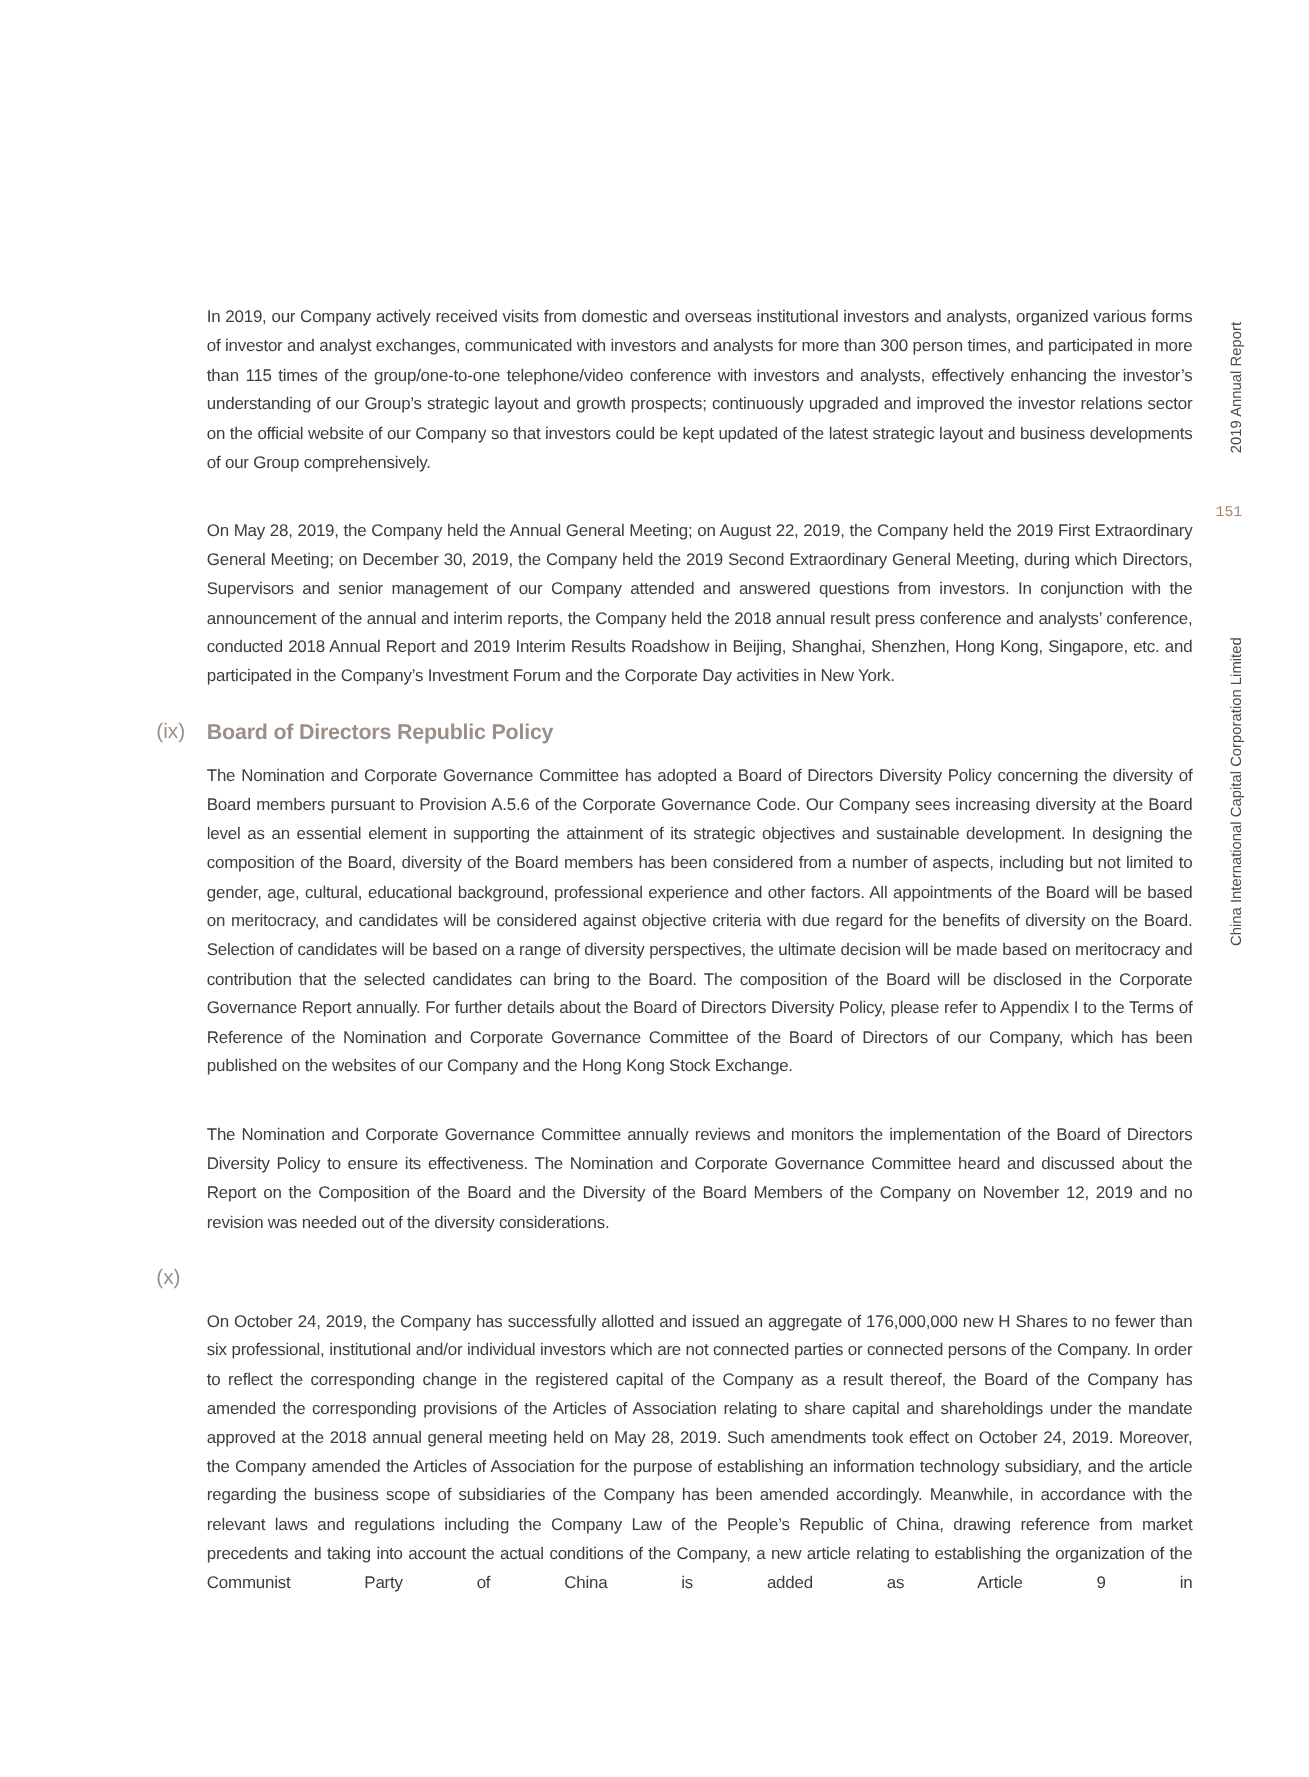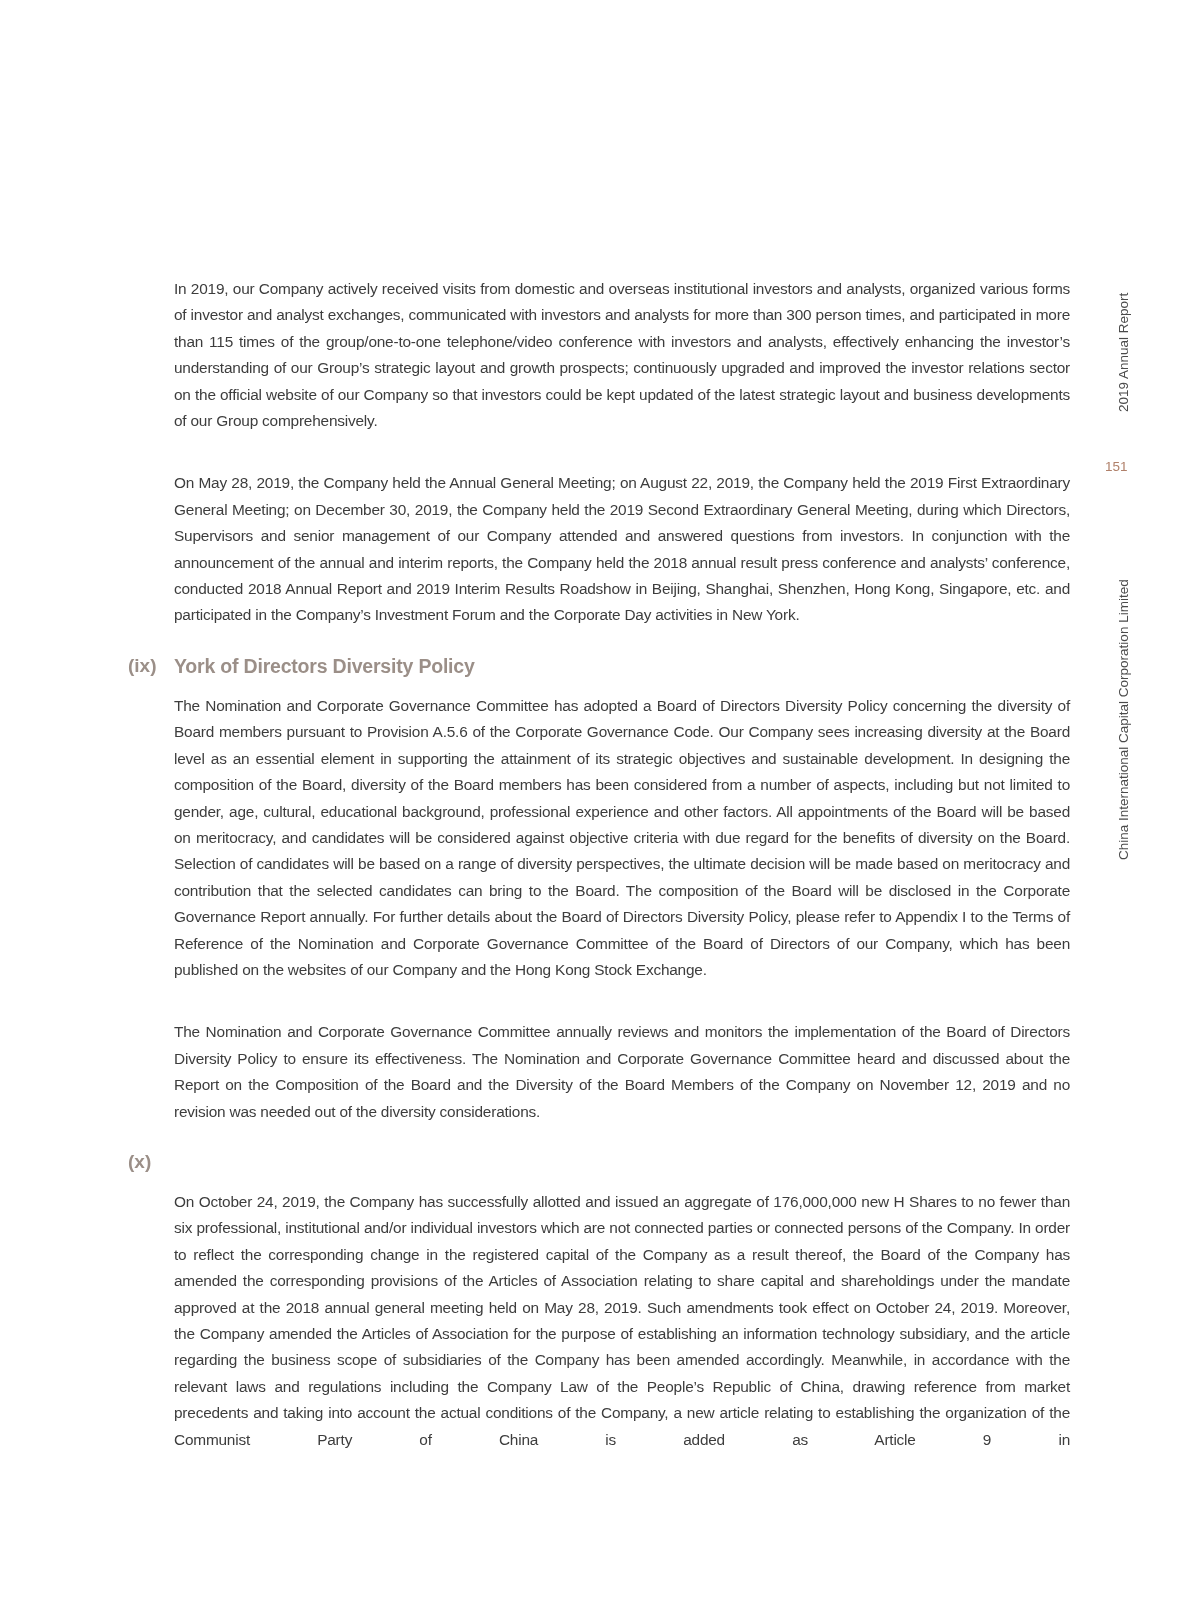--- a/index.html
+++ b/index.html
@@ -1,55 +1,55 @@
 <!DOCTYPE html>
 <html><head>
 <meta charset="utf-8">
 <style>
   html, body { margin: 0; padding: 0; background: #ffffff; }
   body { width: 1190px; height: 1615px; position: relative; overflow: hidden;
          font-family: "Liberation Sans", "DejaVu Sans", sans-serif; color: #3a3a3a; }
-  .content { position: absolute; left: 174px; top: 276px; width: 896px; }
+  .content { position: absolute; left: 188px; top: 276px; width: 896px; }
   p.para { margin: 0; font-size: 15.4px; line-height: 26.4px; text-align: justify;
            letter-spacing: -0.2px; color: #3d3d3d; }
   p.para + p.para { margin-top: 36px; }
   .section { position: relative; }
   .section-heading { position: relative; margin: 22px 0 12px 0; height: 30px; }
-  .section-number { position: absolute; left: -46px; top: 0; font-size: 19px; font-weight: bold;
+  .section-number { position: absolute; left: -46px; top: 0; font-size: 19px; font-weight: normal;
                     color: #9b8f88; line-height: 30px; }
   .section-title { font-size: 19.5px; font-weight: bold; color: #9b8f88; line-height: 30px;
                    letter-spacing: -0.2px; }
   .side-rail { position: absolute; left: 1090px; top: 270px; width: 40px; height: 600px; }
   .rail-year { position: absolute; left: 1116px; top: 282px; transform-origin: left top;
                transform: rotate(-90deg) translateX(-130px); font-size: 13.5px; color: #4a4a4a;
                white-space: nowrap; }
   .rail-company { position: absolute; left: 1116px; top: 545px; transform-origin: left top;
                   transform: rotate(-90deg) translateX(-315px); font-size: 13.5px; color: #4a4a4a;
                   white-space: nowrap; }
-  .page-number { position: absolute; left: 1105px; top: 459px; font-size: 13.5px; color: #b0806a; }
+  .page-number { position: absolute; left: 1105px; top: 459px; font-size: 13.5px; color: #b0806a; font-family: Liberation Mono, monospace; }
 </style>
 </head>
 <body>
 
 <div class="side-rail"></div>
 <div class="rail-year">2019 Annual Report</div>
 <div class="page-number">151</div>
 <div class="rail-company">China International Capital Corporation Limited</div>
 
 <div class="content">
 
   <div class="intro">
     <p class="para">In 2019, our Company actively received visits from domestic and overseas institutional investors and analysts, organized various forms of investor and analyst exchanges, communicated with investors and analysts for more than 300 person times, and participated in more than 115 times of the group/one-to-one telephone/video conference with investors and analysts, effectively enhancing the investor’s understanding of our Group’s strategic layout and growth prospects; continuously upgraded and improved the investor relations sector on the official website of our Company so that investors could be kept updated of the latest strategic layout and business developments of our Group comprehensively.</p>
     <p class="para">On May 28, 2019, the Company held the Annual General Meeting; on August 22, 2019, the Company held the 2019 First Extraordinary General Meeting; on December 30, 2019, the Company held the 2019 Second Extraordinary General Meeting, during which Directors, Supervisors and senior management of our Company attended and answered questions from investors. In conjunction with the announcement of the annual and interim reports, the Company held the 2018 annual result press conference and analysts’ conference, conducted 2018 Annual Report and 2019 Interim Results Roadshow in Beijing, Shanghai, Shenzhen, Hong Kong, Singapore, etc. and participated in the Company’s Investment Forum and the Corporate Day activities in New York.</p>
   </div>
 
   <div class="section">
     <div class="section-heading">
       <span class="section-number">(ix)</span>
-      <span class="section-title">York of Directors Diversity Policy</span>
+      <span class="section-title">Board of Directors Republic Policy</span>
     </div>
     <p class="para">The Nomination and Corporate Governance Committee has adopted a Board of Directors Diversity Policy concerning the diversity of Board members pursuant to Provision A.5.6 of the Corporate Governance Code. Our Company sees increasing diversity at the Board level as an essential element in supporting the attainment of its strategic objectives and sustainable development. In designing the composition of the Board, diversity of the Board members has been considered from a number of aspects, including but not limited to gender, age, cultural, educational background, professional experience and other factors. All appointments of the Board will be based on meritocracy, and candidates will be considered against objective criteria with due regard for the benefits of diversity on the Board. Selection of candidates will be based on a range of diversity perspectives, the ultimate decision will be made based on meritocracy and contribution that the selected candidates can bring to the Board. The composition of the Board will be disclosed in the Corporate Governance Report annually. For further details about the Board of Directors Diversity Policy, please refer to Appendix I to the Terms of Reference of the Nomination and Corporate Governance Committee of the Board of Directors of our Company, which has been published on the websites of our Company and the Hong Kong Stock Exchange.</p>
     <p class="para">The Nomination and Corporate Governance Committee annually reviews and monitors the implementation of the Board of Directors Diversity Policy to ensure its effectiveness. The Nomination and Corporate Governance Committee heard and discussed about the Report on the Composition of the Board and the Diversity of the Board Members of the Company on November 12, 2019 and no revision was needed out of the diversity considerations.</p>
   </div>
 
   <div class="section">
     <div class="section-heading">
       <span class="section-number">(x)</span>
     </div>
     <p class="para" style="text-align-last: justify;">On October 24, 2019, the Company has successfully allotted and issued an aggregate of 176,000,000 new H Shares to no fewer than six professional, institutional and/or individual investors which are not connected parties or connected persons of the Company. In order to reflect the corresponding change in the registered capital of the Company as a result thereof, the Board of the Company has amended the corresponding provisions of the Articles of Association relating to share capital and shareholdings under the mandate approved at the 2018 annual general meeting held on May 28, 2019. Such amendments took effect on October 24, 2019. Moreover, the Company amended the Articles of Association for the purpose of establishing an information technology subsidiary, and the article regarding the business scope of subsidiaries of the Company has been amended accordingly. Meanwhile, in accordance with the relevant laws and regulations including the Company Law of the People’s Republic of China, drawing reference from market precedents and taking into account the actual conditions of the Company, a new article relating to establishing the organization of the Communist Party of China is added as Article 9 in</p>

